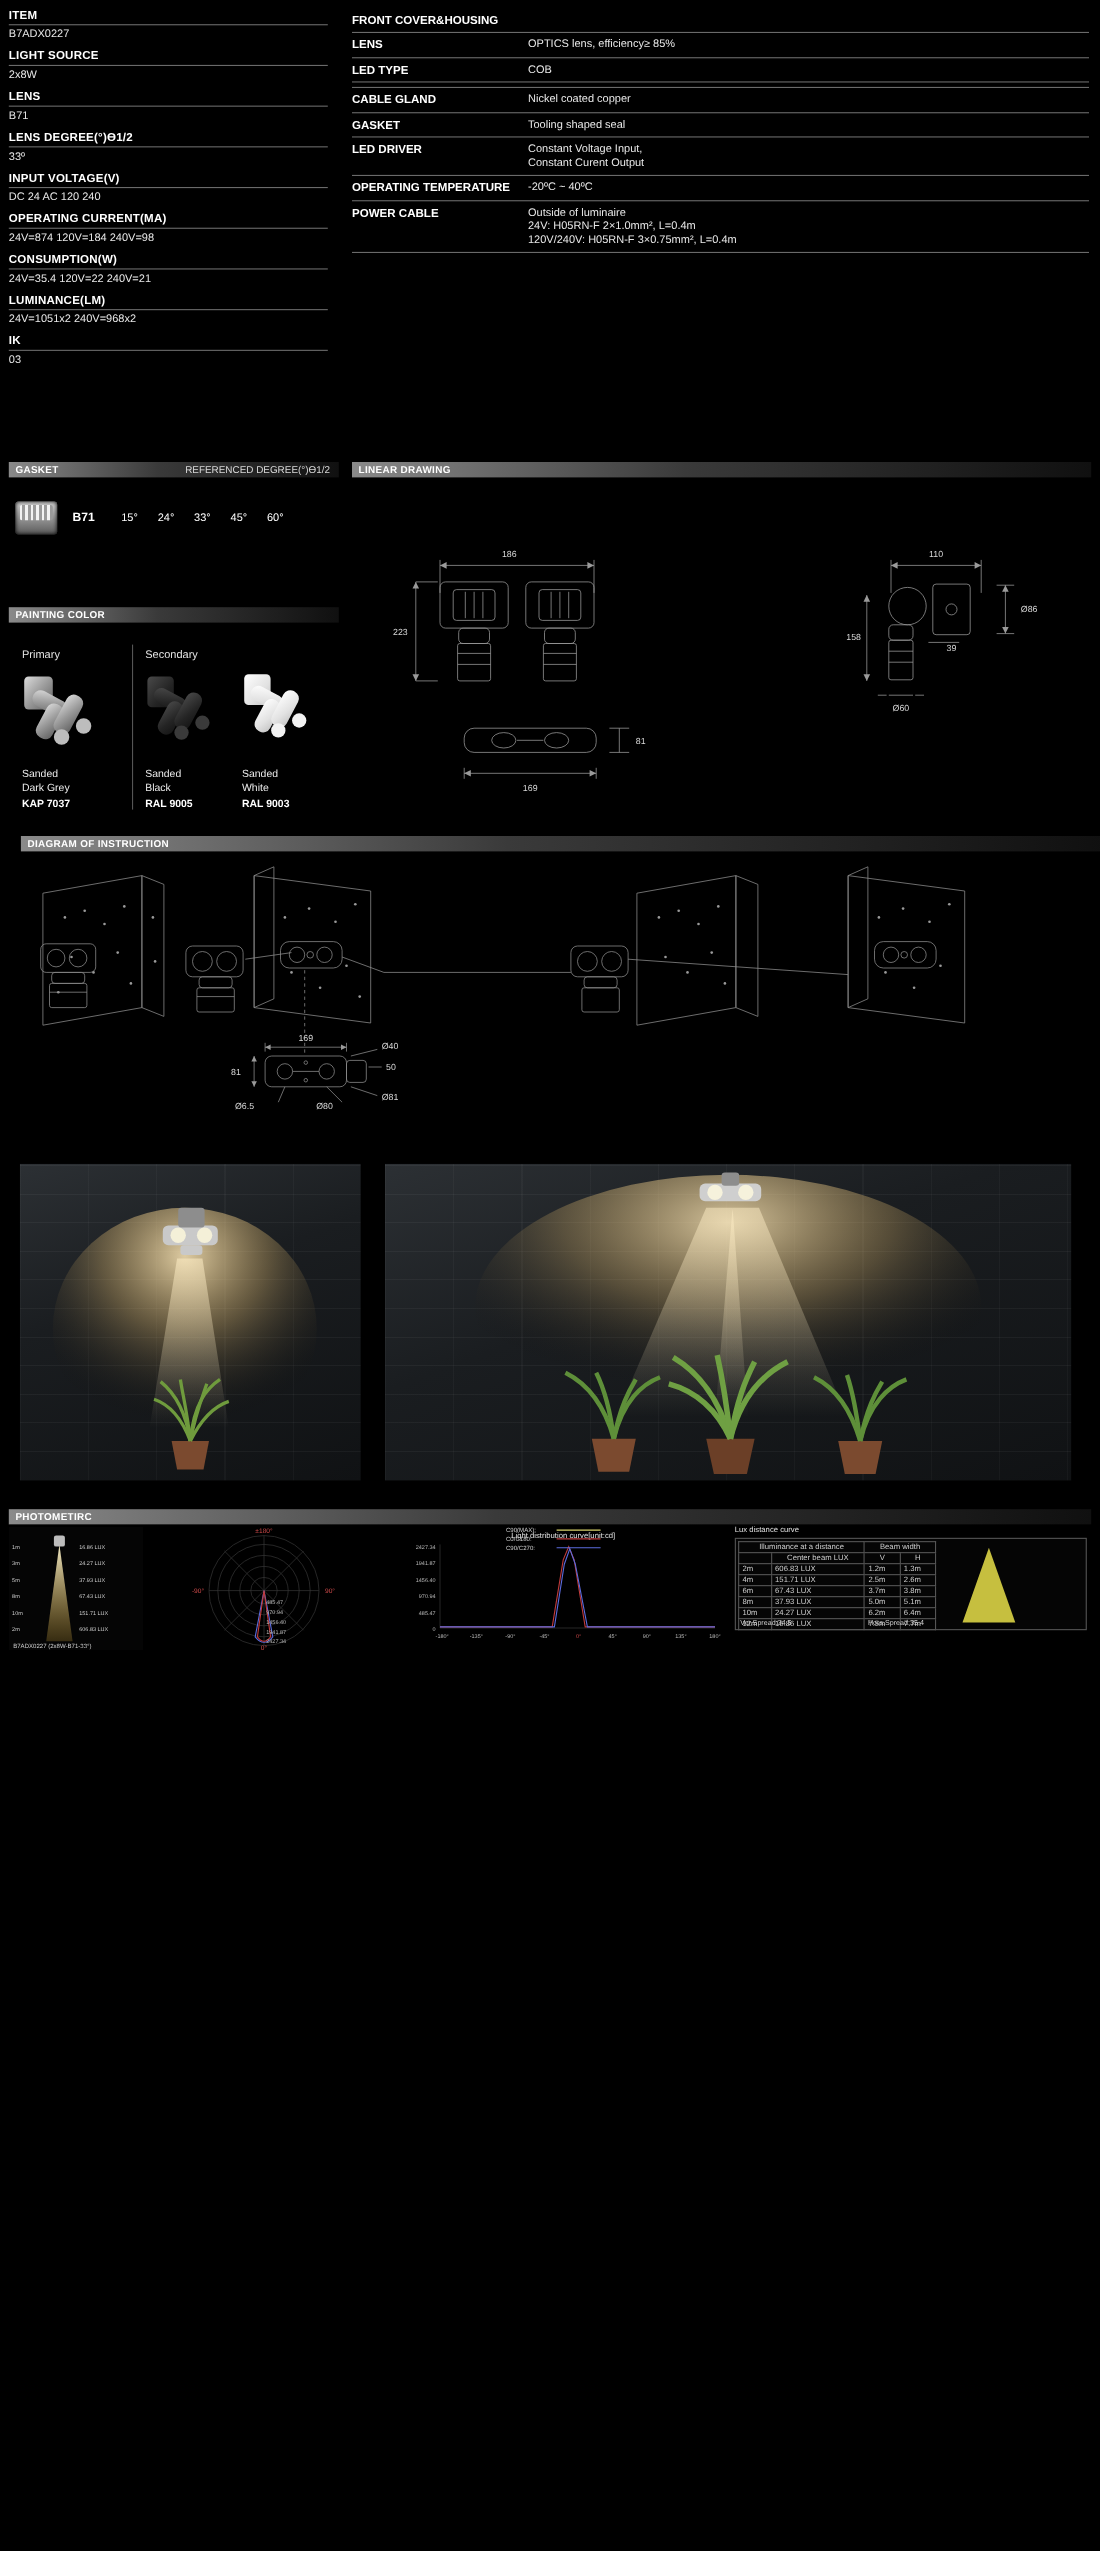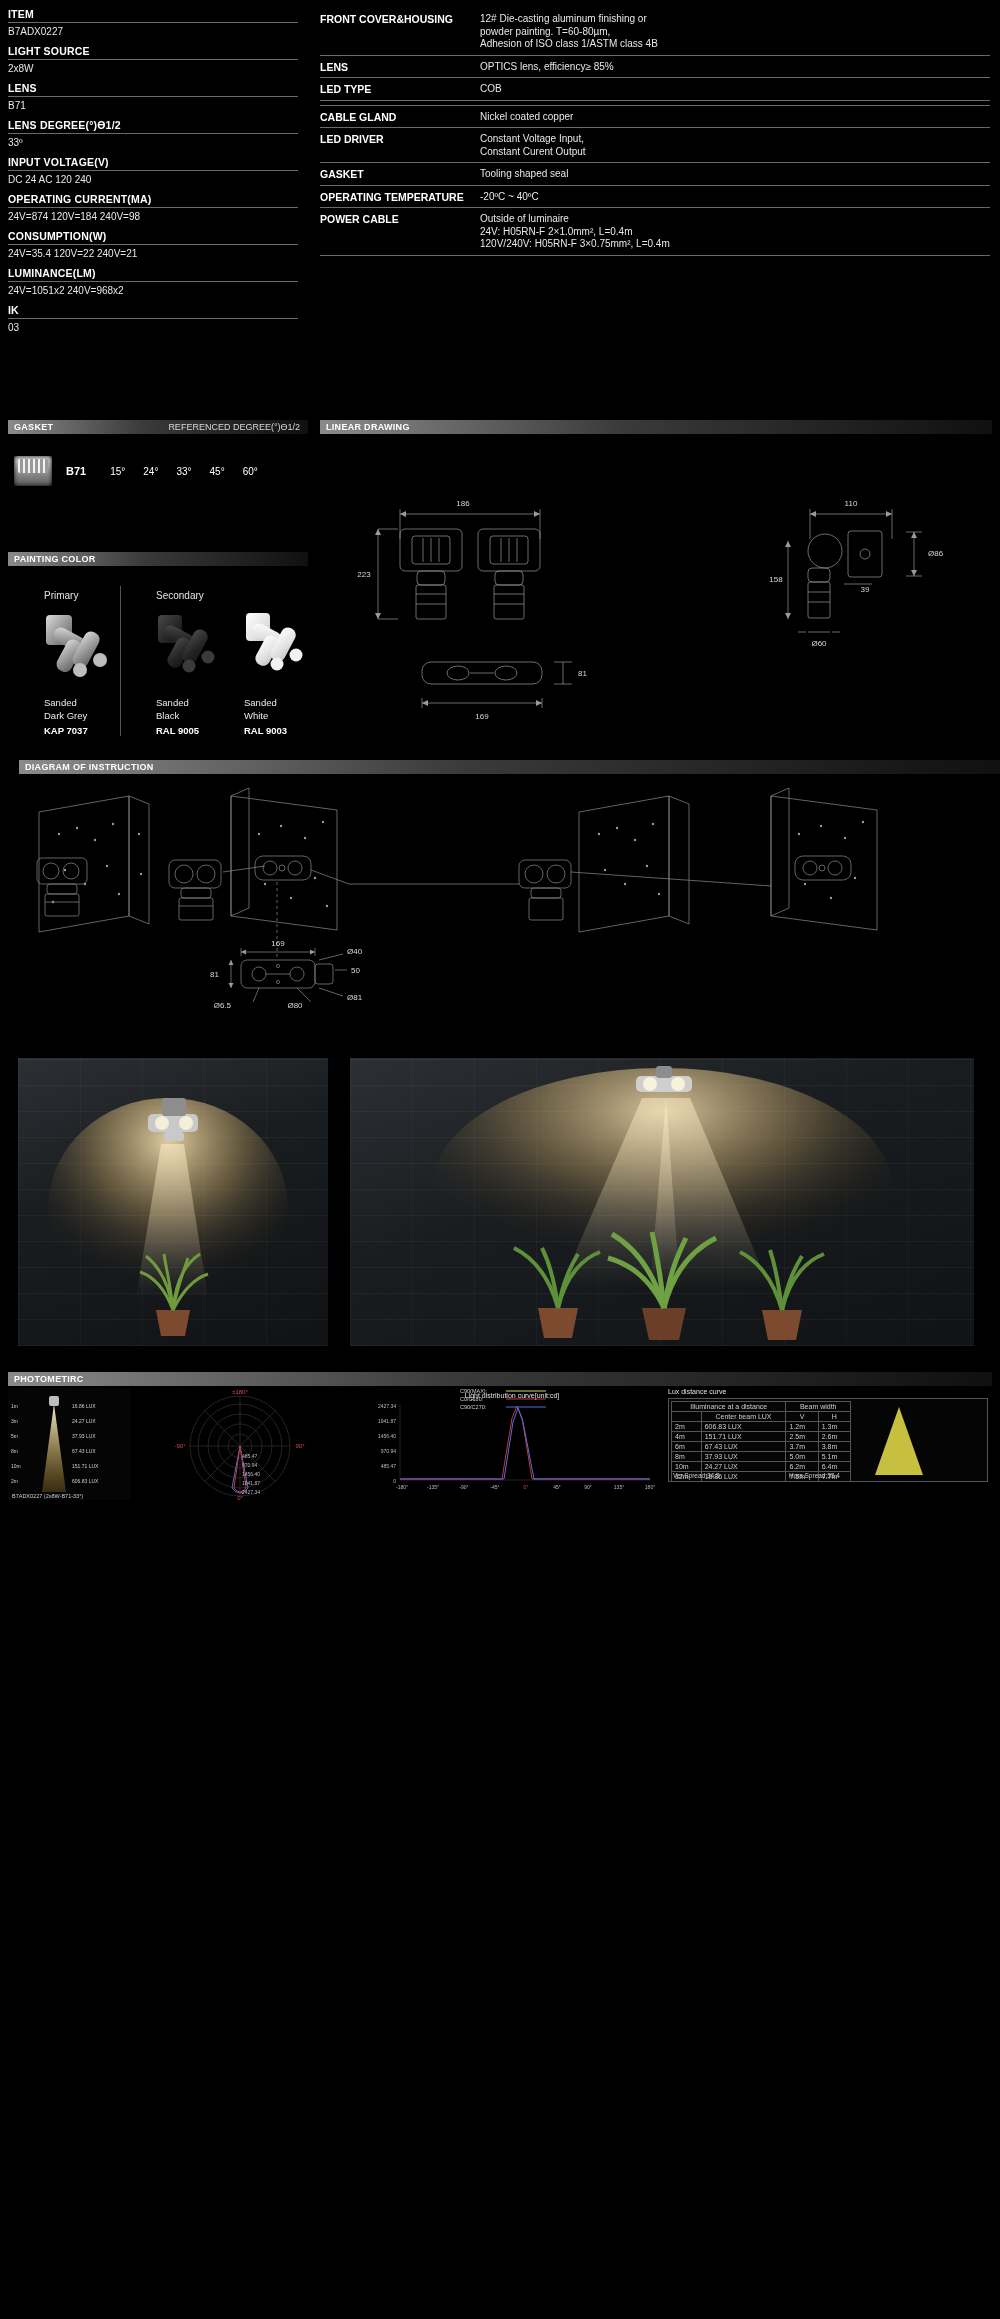--- a/index.html
+++ b/index.html
@@ -58,21 +58,21 @@
   .lens-name { font-weight:bold; font-size:11px; }
   .deg-list { display:flex; gap:18px; margin-left:10px; font-size:10px; }
 
   
   .linear-block { position:absolute; left:320px; top:420px; width:672px; }
   .linear-canvas { position:relative; height:290px; }
 
   
   .paint-block { position:absolute; left:8px; top:552px; width:300px; }
   .paint-inner { position:relative; height:190px; }
-  .paint-col { position:absolute; top:24px;margin-left:24px; }
+  .paint-col { position:absolute; top:24px; }
   .paint-head { font-size:10px; color:#e4e4e4; margin-bottom:6px; }
   .paint-name { font-size:9.5px; line-height:1.35; color:#ececec; margin-top:8px; }
   .paint-code { font-size:9.5px; font-weight:bold; margin-top:2px; }
   .divider-v { position:absolute; left:112px; top:20px; width:1px; height:150px; background:#555; }
 
   
   .diagram-block { position:absolute; left:19px; top:760px; width:984px; }
   .diagram-canvas { position:relative; height:290px; }
 
   
@@ -136,23 +136,20 @@
         </div>
         <div class="srow">
           <div class="lbl">IK</div>
           <div class="val">03</div>
         </div>
       </div>
     <div class="spec-col-right" id="specRight">
         <div>
           <div class="rrow">
             <div class="rlbl">FRONT COVER&amp;HOUSING</div>
-            <div class="rval" style="white-space: pre-line;">12# Die-casting aluminum finishing or
-powder painting. T=60-80µm,
-Adhesion of ISO class 1/ASTM class 4B</div>
           </div>
           <div class="rsep"></div>
         </div>
         <div>
           <div class="rrow">
             <div class="rlbl">LENS</div>
             <div class="rval" style="white-space: pre-line;">OPTICS lens,  efficiency≥ 85%</div>
           </div>
           <div class="rsep"></div>
         </div>
@@ -168,30 +165,30 @@
         </div>
         <div>
           <div class="rrow">
             <div class="rlbl">CABLE GLAND</div>
             <div class="rval" style="white-space: pre-line;">Nickel coated copper</div>
           </div>
           <div class="rsep"></div>
         </div>
         <div>
           <div class="rrow">
+            <div class="rlbl">GASKET</div>
+            <div class="rval" style="white-space: pre-line;">Tooling shaped seal</div>
+          </div>
+          <div class="rsep"></div>
+        </div>
+        <div>
+          <div class="rrow">
             <div class="rlbl">LED DRIVER</div>
             <div class="rval" style="white-space: pre-line;">Constant Voltage Input,
 Constant Curent Output</div>
-          </div>
-          <div class="rsep"></div>
-        </div>
-        <div>
-          <div class="rrow">
-            <div class="rlbl">GASKET</div>
-            <div class="rval" style="white-space: pre-line;">Tooling shaped seal</div>
           </div>
           <div class="rsep"></div>
         </div>
         <div>
           <div class="rrow">
             <div class="rlbl">OPERATING TEMPERATURE</div>
             <div class="rval" style="white-space: pre-line;">-20ºC ~ 40ºC</div>
           </div>
           <div class="rsep"></div>
         </div>

